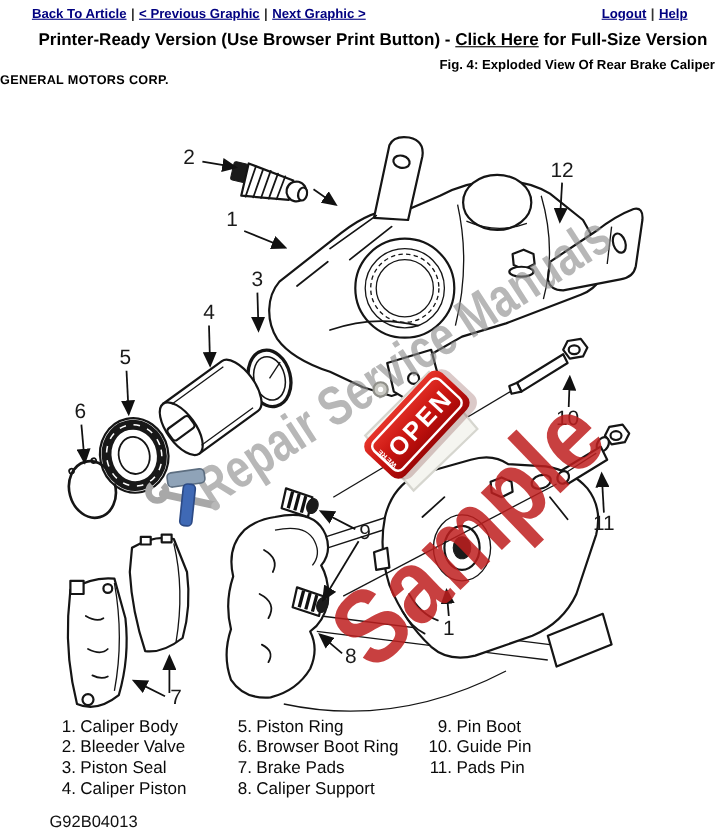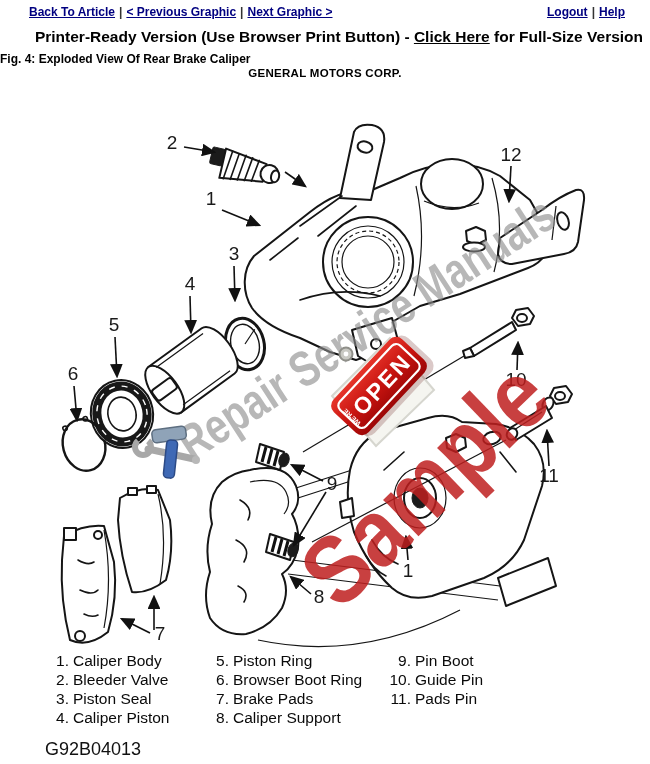--- a/index.html
+++ b/index.html
@@ -9,41 +9,41 @@
   }
   
   .navbar{position:absolute;top:5px;left:29px;right:25px;height:18px;font-size:12px;font-weight:bold;}
   .nav-left{float:left;}
   .nav-right{float:right;}
   .navlink{color:#000080;text-decoration:underline;cursor:pointer;}
   .navsep{color:#333;font-weight:bold;padding:0 4px;}
   .printer-line{position:absolute;top:28px;left:14px;width:650px;text-align:center;
     font-size:15.5px;font-weight:bold;color:#000;letter-spacing:0;}
   .printer-link{text-decoration:underline;cursor:pointer;color:#000;}
-  .fig-caption{position:absolute;top:52px;left:0;width:650px;text-align:left;
+  .fig-caption{position:absolute;top:52px;left:0;width:650px;text-align:right;
     font-size:12px;font-weight:bold;}
-  .company{position:absolute;top:67px;left:0;width:650px;text-align:center;
+  .company{position:absolute;top:67px;left:0;width:650px;text-align:left;
     font-size:11.5px;font-weight:bold;letter-spacing:.3px;}
   
   .diagram{position:absolute;top:88px;left:0;}
   svg text.callout{font-family:"Liberation Sans",sans-serif;font-size:19px;fill:#1a1a1a;}
   svg .art{stroke:#151515;stroke-width:2;fill:#ffffff;stroke-linejoin:round;stroke-linecap:round;}
   svg .thin{stroke:#151515;stroke-width:1.2;fill:none;}
   svg .detail{stroke:#151515;stroke-width:1.6;fill:none;stroke-linecap:round;}
   svg .dark{fill:#1b1b1b;stroke:#1b1b1b;}
   svg .leader{stroke:#111;stroke-width:1.6;fill:none;}
   
   .parts{position:absolute;top:651px;left:42px;width:575px;display:flex;font-size:15.5px;line-height:19px;color:#0a0a0a;}
   .parts .col{white-space:nowrap;}
   .parts .col1{width:160px;}
   .parts .col2{width:182px;}
   .parts .col3{width:220px;}
   .parts .row{display:flex;}
   .parts .num{display:inline-block;min-width:27px;text-align:right;margin-right:4px;}
-  .docnum{position:absolute;top:739px;left:45px;font-size:18px;color:#111;}
+  .docnum{position:absolute;top:739px;left:45px;font-size:15px;color:#111;}
 </style>
 </head>
 <body>
 
 <div class="navbar">
   <span class="nav-left">
     <a class="navlink">Back To Article</a><span class="navsep">|</span><a class="navlink">&lt; Previous Graphic</a><span class="navsep">|</span><a class="navlink">Next Graphic &gt;</a>
   </span>
   <span class="nav-right">
     <a class="navlink">Logout</a><span class="navsep">|</span><a class="navlink">Help</a>

